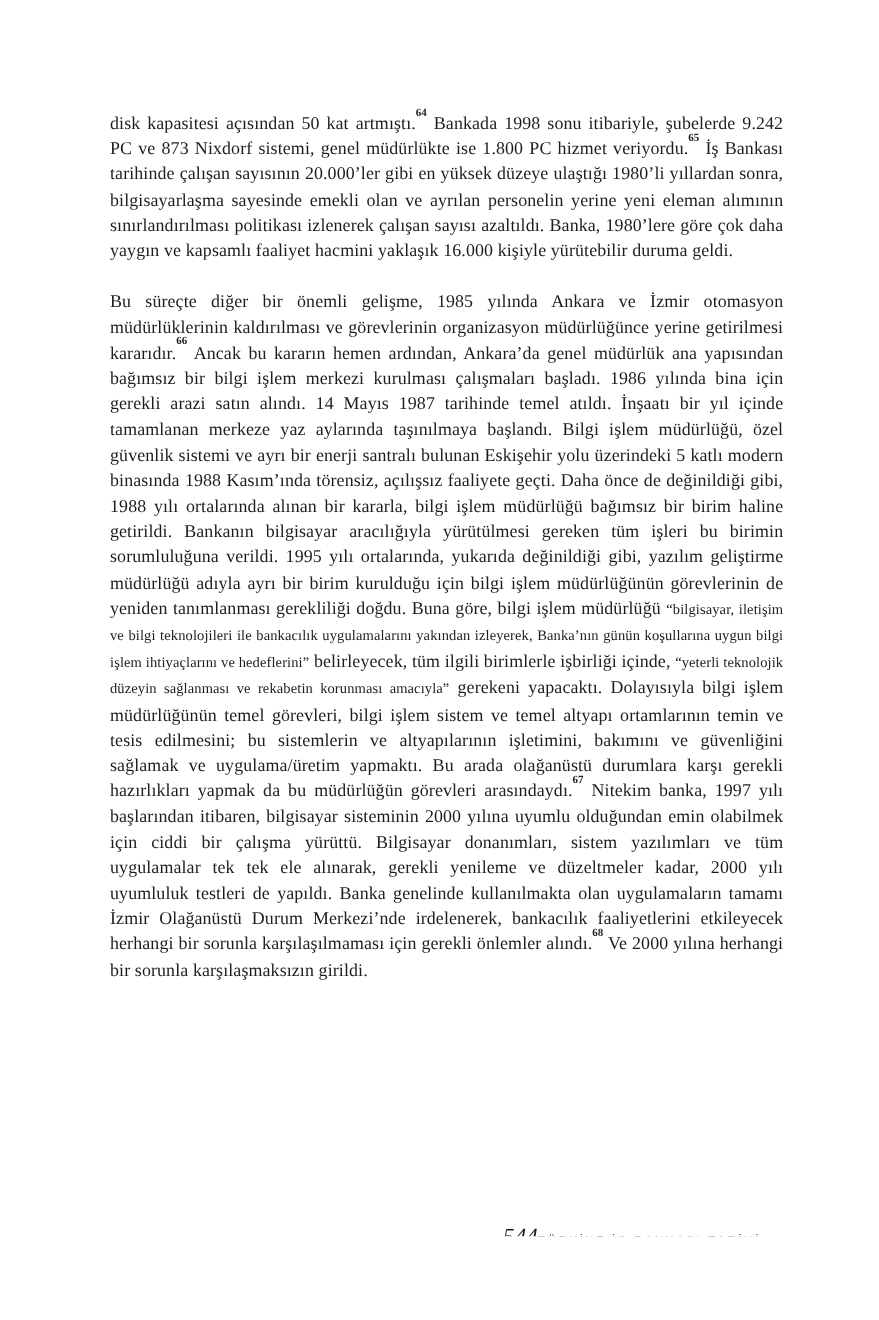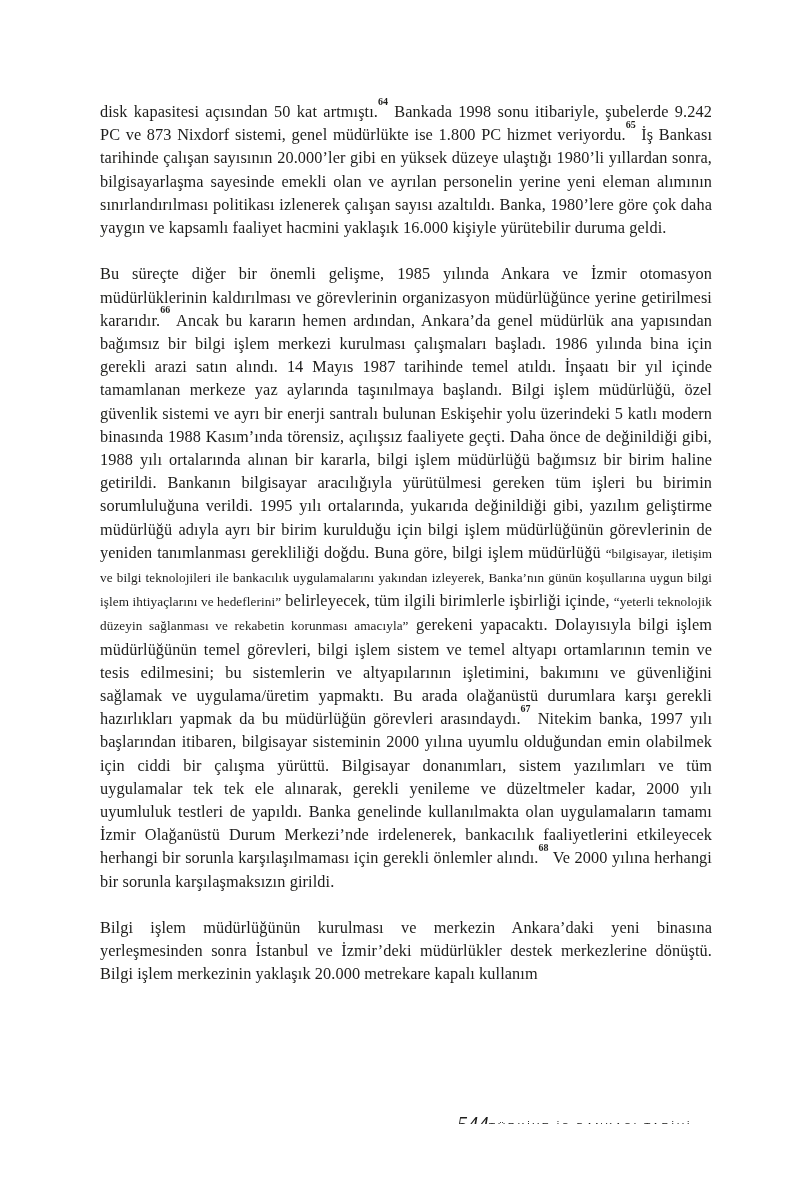--- a/index.html
+++ b/index.html
@@ -71,21 +71,20 @@
 <body>
 
 <div class="page">
 
   <main class="text-block">
 
     <p class="para"><span class="run">disk kapasitesi açısından 50 kat artmıştı.</span><sup class="fnref">64</sup><span class="run"> Bankada 1998 sonu itibariyle, şubelerde 9.242 PC ve 873 Nixdorf sistemi, genel müdürlükte ise 1.800 PC hizmet veriyordu.</span><sup class="fnref">65</sup><span class="run"> İş Bankası tarihinde çalışan sayısının 20.000’ler gibi en yüksek düzeye ulaştığı 1980’li yıllardan sonra, bilgisayarlaşma sayesinde emekli olan ve ayrılan personelin yerine yeni eleman alımının sınırlandırılması politikası izlenerek çalışan sayısı azaltıldı. Banka, 1980’lere göre çok daha yaygın ve kapsamlı faaliyet hacmini yaklaşık 16.000 kişiyle yürütebilir duruma geldi.</span></p>
 
     <p class="para"><span class="run">Bu süreçte diğer bir önemli gelişme, 1985 yılında Ankara ve İzmir otomasyon müdürlüklerinin kaldırılması ve görevlerinin organizasyon müdürlüğünce yerine getirilmesi kararıdır.</span><sup class="fnref">66</sup><span class="run"> Ancak bu kararın hemen ardından, Ankara’da genel müdürlük ana yapısından bağımsız bir bilgi işlem merkezi kurulması çalışmaları başladı. 1986 yılında bina için gerekli arazi satın alındı. 14 Mayıs 1987 tarihinde temel atıldı. İnşaatı bir yıl içinde tamamlanan merkeze yaz aylarında taşınılmaya başlandı. Bilgi işlem müdürlüğü, özel güvenlik sistemi ve ayrı bir enerji santralı bulunan Eskişehir yolu üzerindeki 5 katlı modern binasında 1988 Kasım’ında törensiz, açılışsız faaliyete geçti. Daha önce de değinildiği gibi, 1988 yılı ortalarında alınan bir kararla, bilgi işlem müdürlüğü bağımsız bir birim haline getirildi. Bankanın bilgisayar aracılığıyla yürütülmesi gereken tüm işleri bu birimin sorumluluğuna verildi. 1995 yılı ortalarında, yukarıda değinildiği gibi, yazılım geliştirme müdürlüğü adıyla ayrı bir birim kurulduğu için bilgi işlem müdürlüğünün görevlerinin de yeniden tanımlanması gerekliliği doğdu. Buna göre, bilgi işlem müdürlüğü </span><span class="q-small">“bilgisayar, iletişim ve bilgi teknolojileri ile bankacılık uygulamalarını yakından izleyerek, Banka’nın günün koşullarına uygun bilgi işlem ihtiyaçlarını ve hedeflerini”</span><span class="run"> belirleyecek, tüm ilgili birimlerle işbirliği içinde, </span><span class="q-small">“yeterli teknolojik düzeyin sağlanması ve rekabetin korunması amacıyla”</span><span class="run"> gerekeni yapacaktı. Dolayısıyla bilgi işlem müdürlüğünün temel görevleri, bilgi işlem sistem ve temel altyapı ortamlarının temin ve tesis edilmesini; bu sistemlerin ve altyapılarının işletimini, bakımını ve güvenliğini sağlamak ve uygulama/üretim yapmaktı. Bu arada olağanüstü durumlara karşı gerekli hazırlıkları yapmak da bu müdürlüğün görevleri arasındaydı.</span><sup class="fnref">67</sup><span class="run"> Nitekim banka, 1997 yılı başlarından itibaren, bilgisayar sisteminin 2000 yılına uyumlu olduğundan emin olabilmek için ciddi bir çalışma yürüttü. Bilgisayar donanımları, sistem yazılımları ve tüm uygulamalar tek tek ele alınarak, gerekli yenileme ve düzeltmeler kadar, 2000 yılı uyumluluk testleri de yapıldı. Banka genelinde kullanılmakta olan uygulamaların tamamı İzmir Olağanüstü Durum Merkezi’nde irdelenerek, bankacılık faaliyetlerini etkileyecek herhangi bir sorunla karşılaşılmaması için gerekli önlemler alındı.</span><sup class="fnref">68</sup><span class="run"> Ve 2000 yılına herhangi bir sorunla karşılaşmaksızın girildi.</span></p>
 
-    <p class="para"><span class="run">Bilgi işlem müdürlüğünün kurulması ve merkezin Ankara’daki yeni binasına yerleşmesinden sonra İstanbul ve İzmir’deki müdürlükler destek merkezlerine dönüştü. Bilgi işlem merkezinin yaklaşık 20.000 metrekare kapalı kullanım</span></p>
 
   </main>
 
   <footer class="footer">
     <span class="page-number">544</span>
     <span class="running-head">TÜRKİYE İŞ BANKASI TARİHİ</span>
   </footer>
 
 </div>
 

